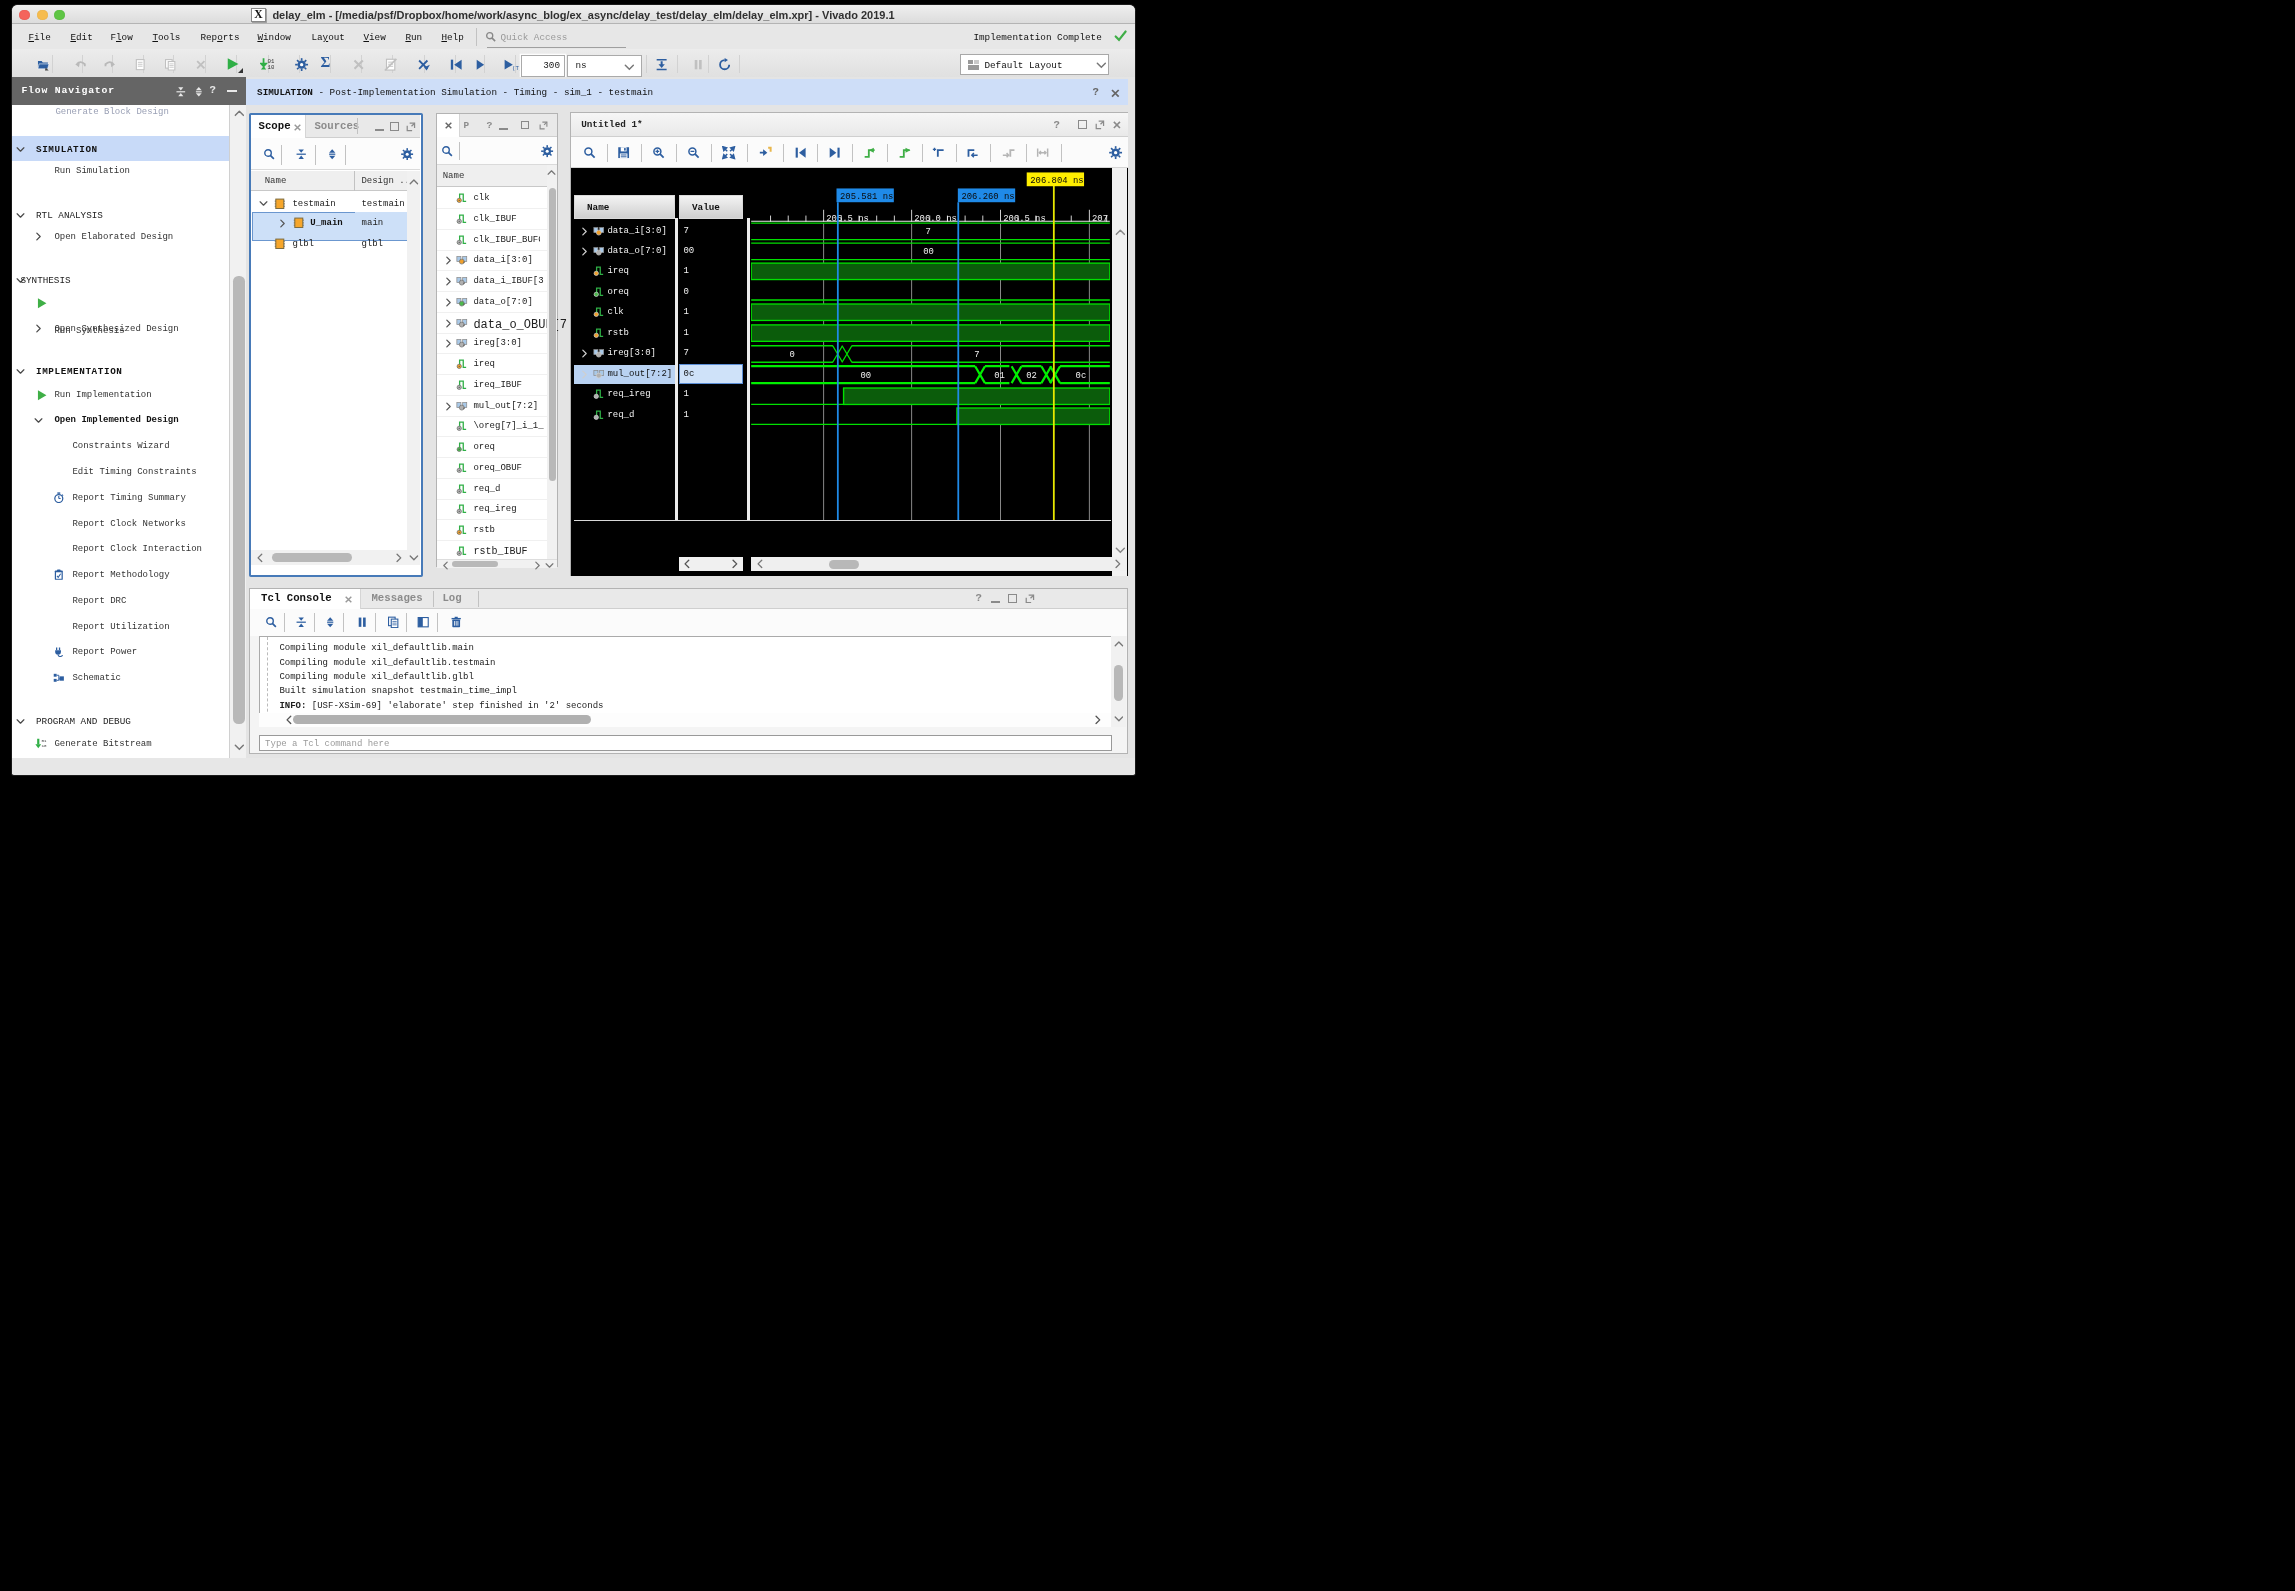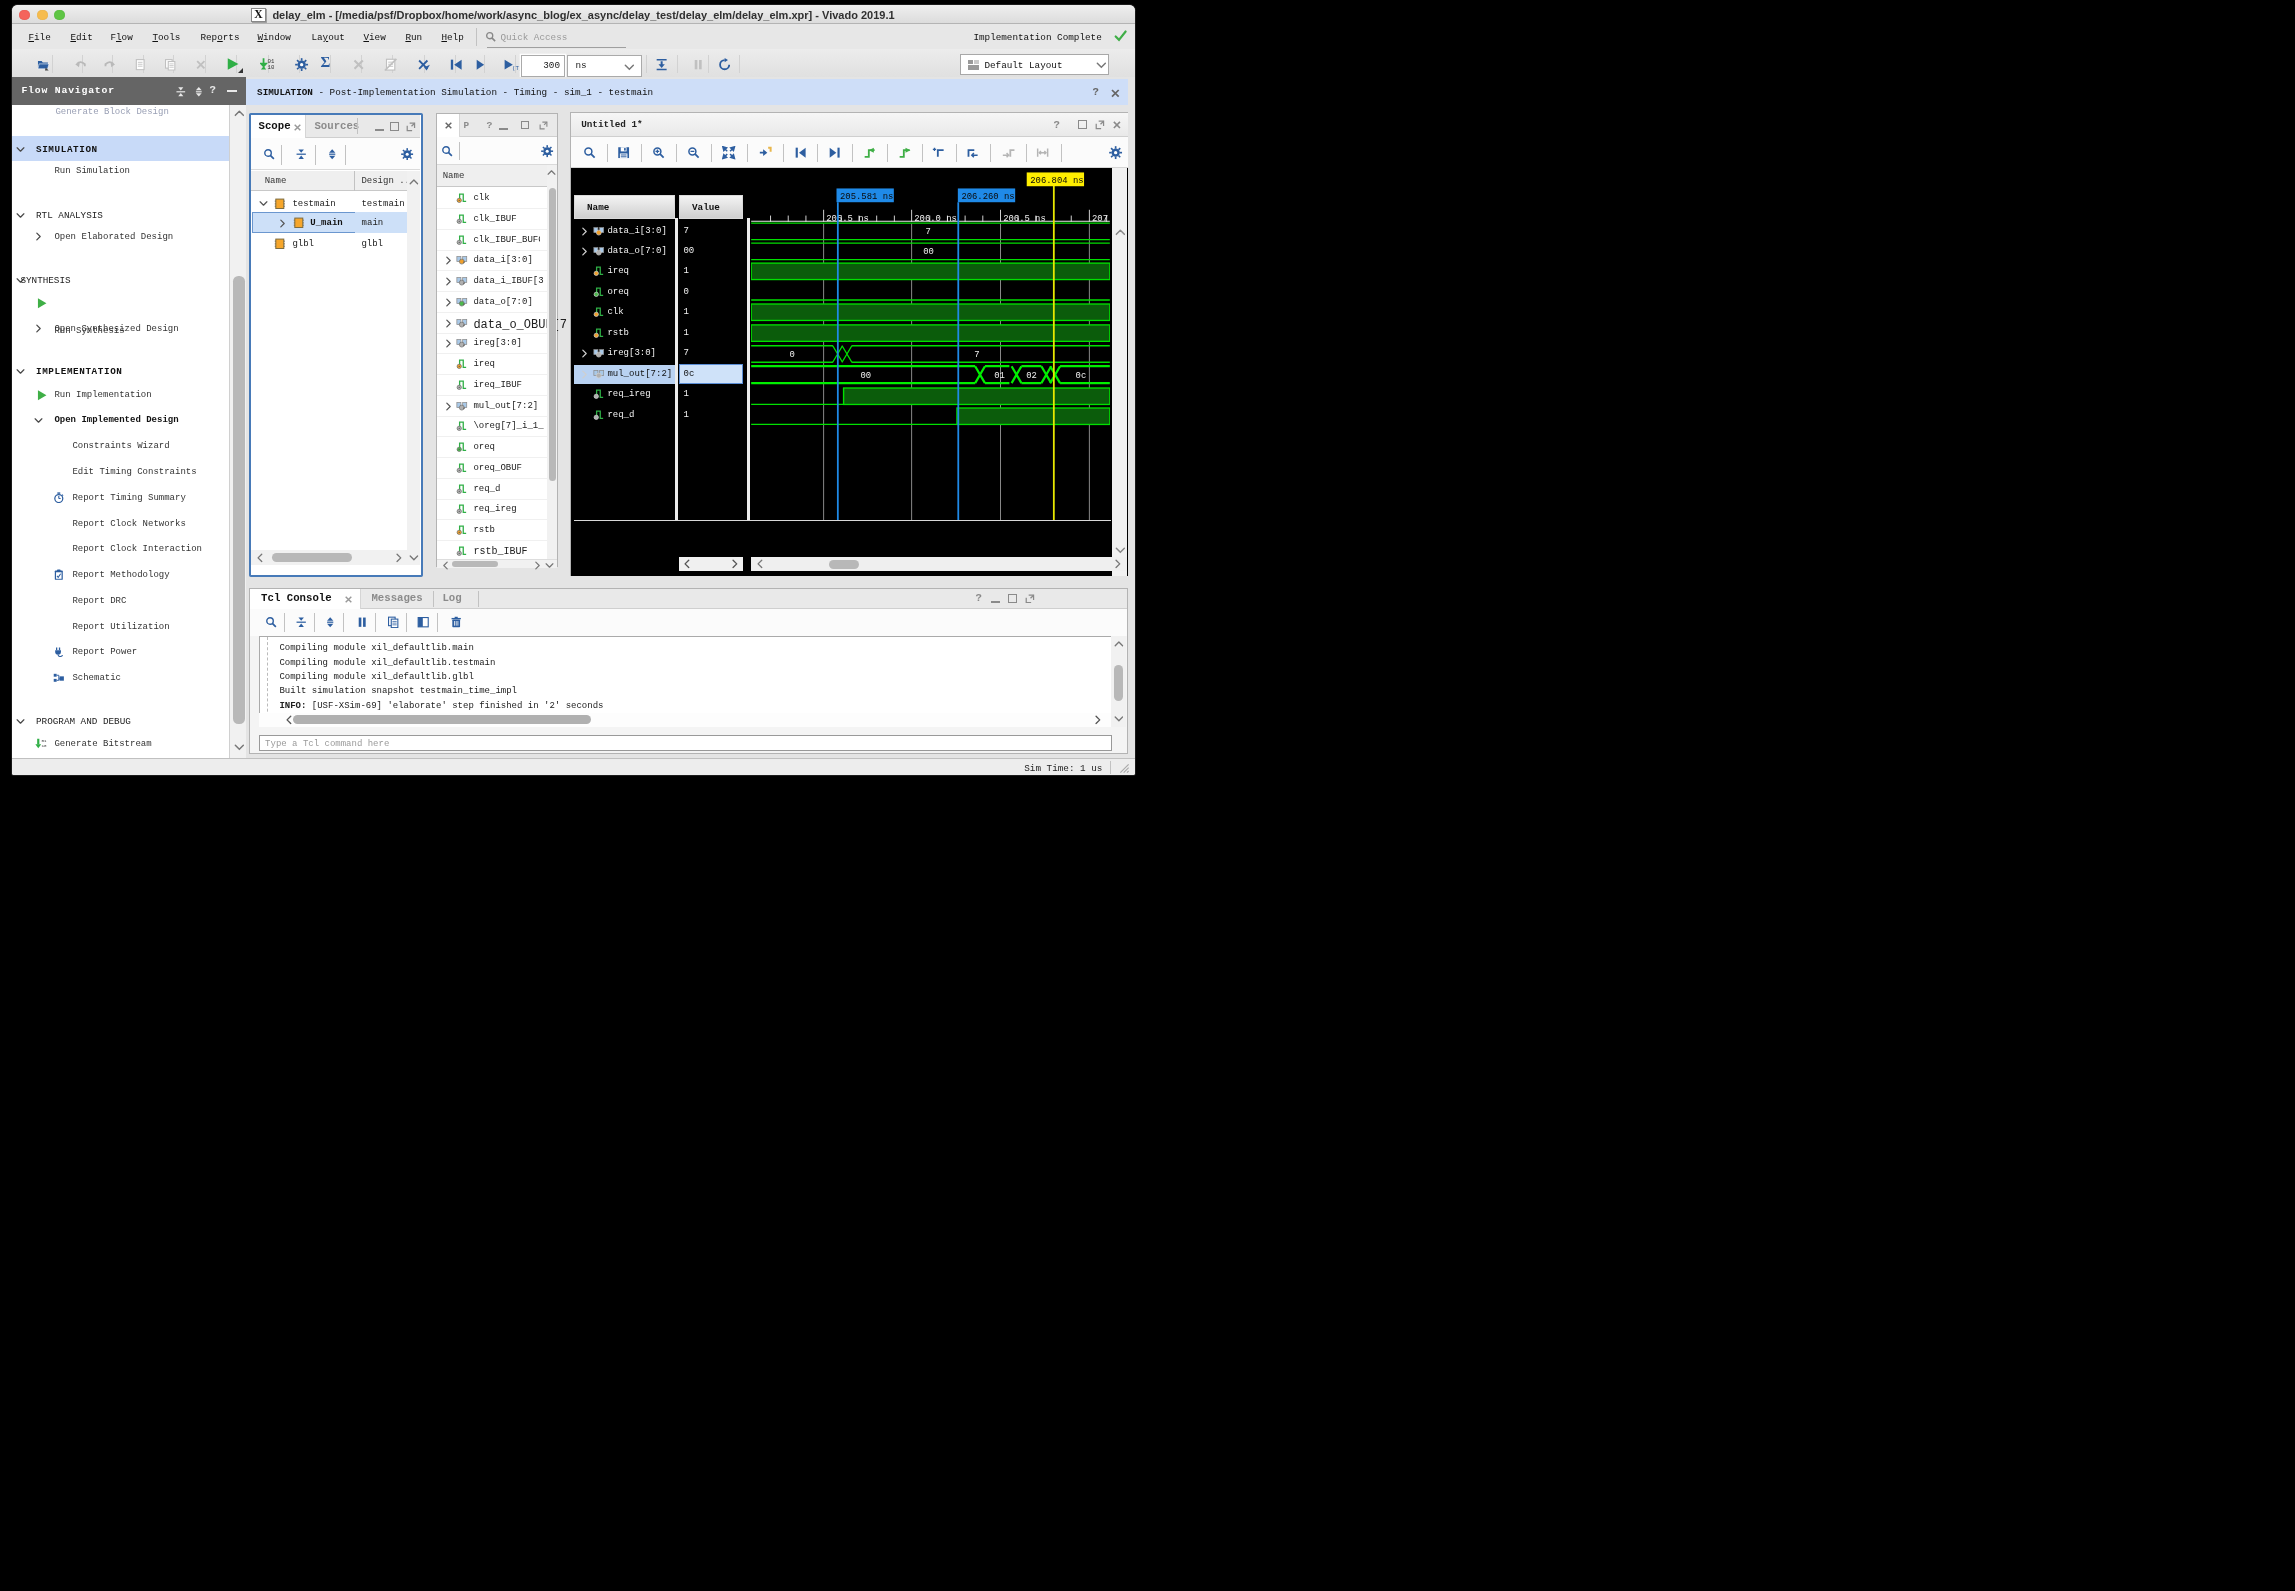--- a/index.html
+++ b/index.html
@@ -454,31 +454,20 @@
 </div>
 <div class="abs" style="left:234px;top:72px;width:889px;height:681px;background:#e4e4e4;"></div>
 <div class="abs" style="left:234px;top:74px;width:882px;height:26px;background:#cedef8;">
  <div class="abs" style="left:10.7px;top:8px;font-size:9.3px;color:#111;white-space:nowrap;"><b>SIMULATION</b> - Post-Implementation Simulation - Timing - sim_1 - testmain</div>
  <div class="abs" style="left:846px;top:7.1px;font-weight:bold;font-size:10.7px;color:#666;">?</div>
  <svg class="icon" viewBox="0 0 16 16" style="left:864px;top:8.4px;width:10.7px;height:10.7px;color:#666;">
           <use href="#xg"></use>
         </svg>
 </div>
 
-<div class="abs" style="left:0;top:753px;width:1123px;height:17px;background:#ededed;border-top:0.9px solid #c0c0c0;">
- <div class="abs" style="right:33px;top:3.6px;font-size:9.3px;color:#222;">Sim Time: 1 us</div>
- <div class="sep" style="left:1098px;top:1.8px;height:13.3px;"></div>
- <svg class="icon" viewBox="0 0 16 16" style="left:1105px;top:1.8px;width:13.3px;height:13.3px;">
-          <g stroke="#aaa" stroke-width="1.4">
-            <line x1="14" y1="4" x2="4" y2="14"></line>
-            <line x1="14" y1="8" x2="8" y2="14"></line>
-            <line x1="14" y1="12" x2="12" y2="14"></line>
-          </g>
-        </svg>
-</div>
 
 <div class="abs" style="left:237px;top:108px;width:174px;height:464px;background:#fff;border:2.2px solid #477ab8;border-radius:1.8px;">
  <div class="abs" style="left:0;top:0;width:169px;height:23px;background:#e9e9e9;border-bottom:0.9px solid #cfcfcf;">
    <div class="abs" style="left:0;top:0;width:55px;height:23px;background:#fff;border-right:0.9px solid #d5d5d5;"></div>
    <div class="abs" style="left:7.1px;top:4.9px;font-weight:bold;font-size:10.7px;color:#111;">Scope</div>
    <svg class="icon" viewBox="0 0 16 16" style="left:42px;top:7.6px;width:9px;height:9px;color:#999;">
             <use href="#xg"></use>
           </svg>
    <div class="abs" style="left:63px;top:4.9px;font-weight:bold;font-size:10.7px;color:#8b8b8b;">Sources</div>
    <div class="sep" style="left:106px;top:2.7px;height:16px;"></div>
@@ -517,21 +506,21 @@
  <div class="abs" style="left:0;top:78px;width:156px;height:19.6px;">
    <svg class="icon" viewBox="0 0 16 16" style="left:8px;top:6.2px;width:9px;height:9px;color:#555;">
             <use href="#chevd"></use>
           </svg>
    <svg class="icon" viewBox="0 0 16 16" style="left:23px;top:4.4px;width:11.6px;height:11.6px;">
             <use href="#chip"></use>
           </svg>
    <div class="abs" style="left:41px;top:5.3px;font-size:9px;color:#222;">testmain</div>
    <div class="abs" style="left:110px;top:5.3px;font-size:9px;color:#222;">testmain</div>
  </div>
- <div class="abs" style="left:0.9px;top:97px;width:156px;height:21px;background:#cde0f8;border:0.9px solid #6b97cf;">
+ <div class="abs" style="left:0.9px;top:97px;width:156px;height:29px;background:#cde0f8;border:0.9px solid #6b97cf;">
    <svg class="icon" viewBox="0 0 16 16" style="left:25px;top:5.3px;width:9px;height:9px;color:#555;">
             <use href="#chevr"></use>
           </svg>
    <svg class="icon" viewBox="0 0 16 16" style="left:40px;top:3.6px;width:11.6px;height:11.6px;">
             <use href="#chip"></use>
           </svg>
    <div class="abs" style="left:57px;top:4.4px;font-size:9px;font-weight:bold;color:#111;">U_main</div>
  </div>
  <div class="abs" style="left:104px;top:97px;width:52px;height:21px;background:#cde0f8;">
    <div class="abs" style="left:6.2px;top:5.3px;font-size:9px;color:#222;">main</div>

